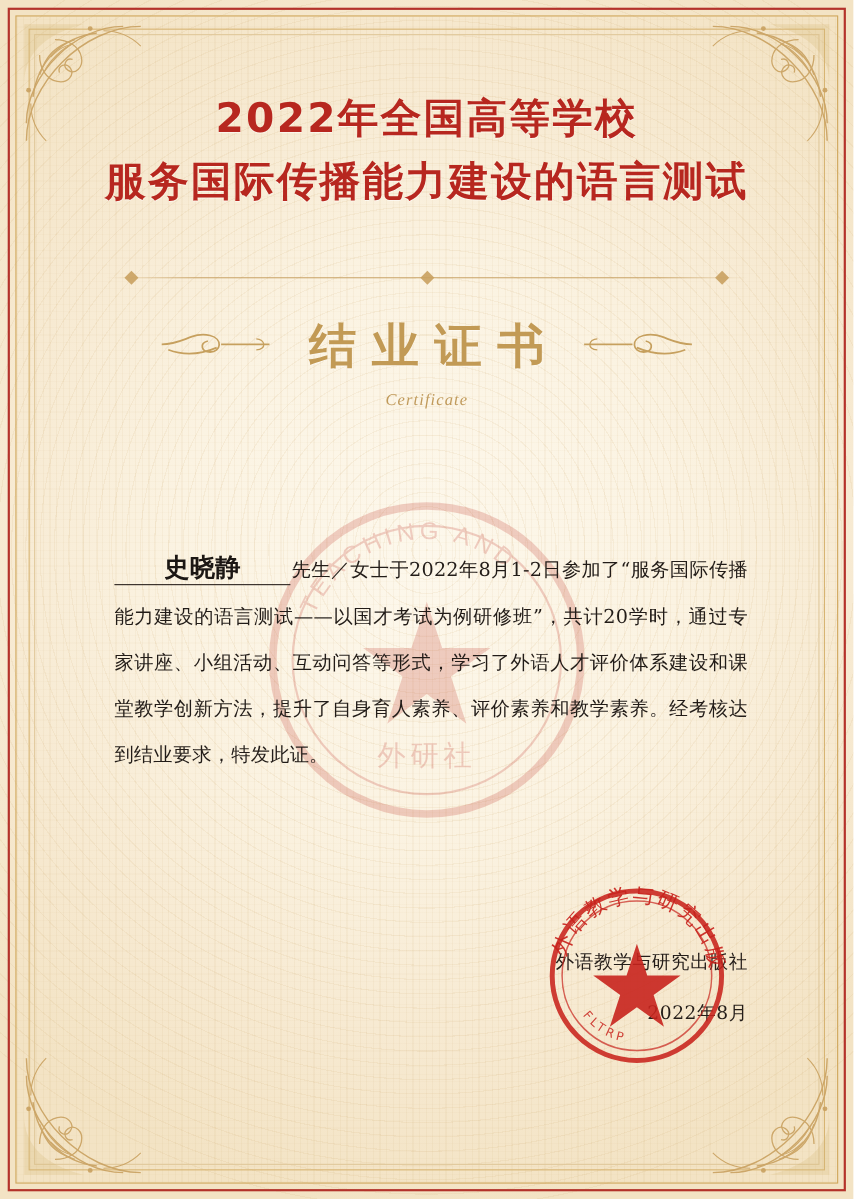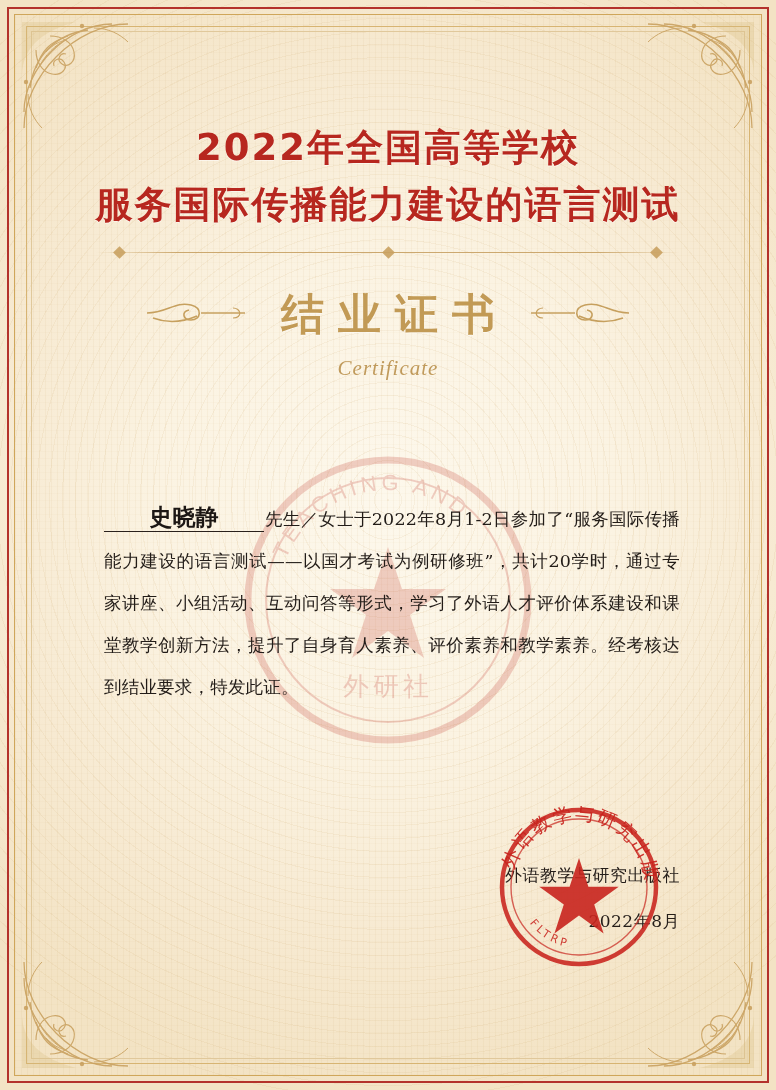--- a/index.html
+++ b/index.html
@@ -99,21 +99,21 @@
     text-align: center;
   }
   .title-line-1, .title-line-2 {
     font-family: "DejaVu Sans", sans-serif;
     font-weight: bold;
     color: #b7271f;
     letter-spacing: 2px;
     line-height: 1.28;
     text-shadow: 0 1px 0 rgba(255,255,255,0.55);
   }
-  .title-line-1 { font-size: 37px; margin-top: 40px; }
+  .title-line-1 { font-size: 37px; }
   .title-line-2 { font-size: 37px; margin-top: 10px; }
 
   
   .divider {
     position: absolute;
     left: 96px; right: 96px;
     top: 246px;
     height: 12px;
   }
   .divider .bar {
@@ -154,21 +154,21 @@
     text-shadow: 0 1px 1px rgba(255,255,255,0.6);
   }
   .flourish { color: #c49c58; opacity: 0.95; }
   .cert-en {
     position: absolute;
     left: 0; right: 0;
     top: 356px;
     text-align: center;
     font-family: "Liberation Serif", serif;
     font-style: italic;
-    font-size: 21px;
+    font-size: 15px;
     color: #c09a5b;
     letter-spacing: 1px;
   }
 
   
   .watermark {
     position: absolute;
     left: 50%;
     top: 600px;
     transform: translate(-50%, -50%);

